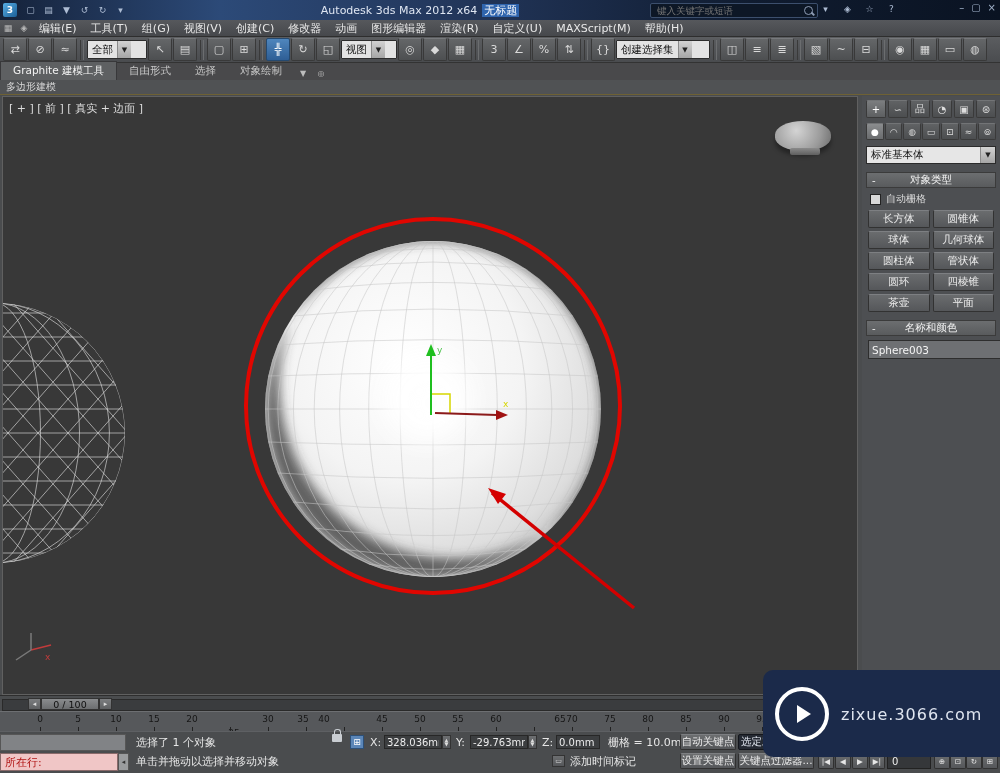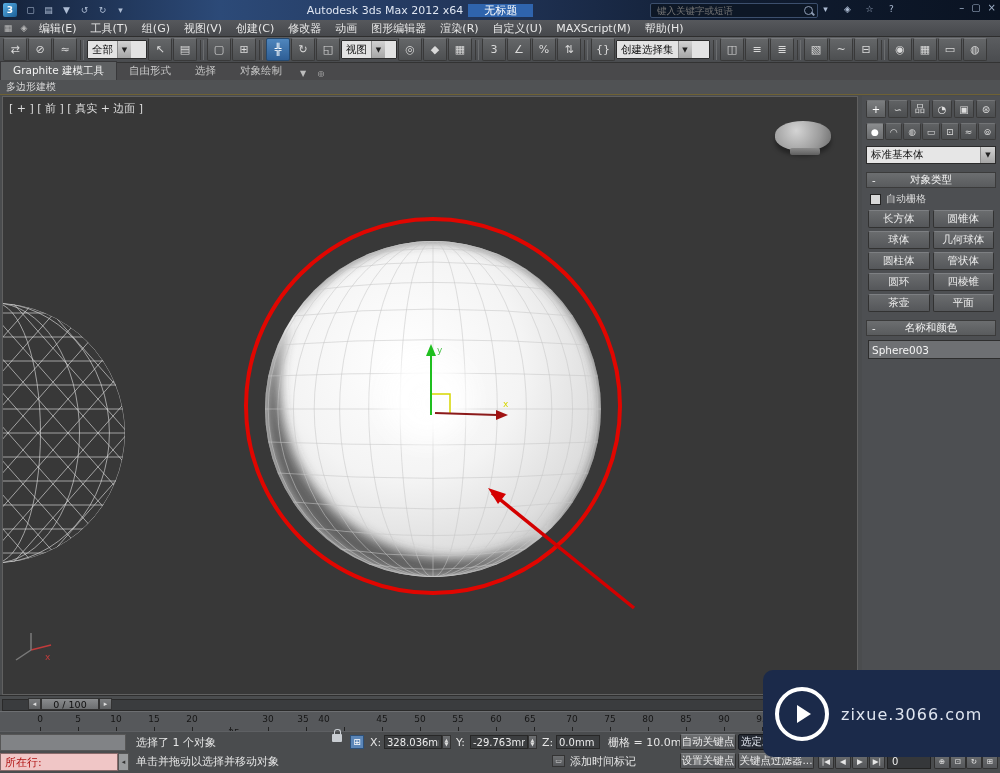--- a/index.html
+++ b/index.html
@@ -7,21 +7,21 @@
        font-family:"DejaVu Sans","Liberation Sans",sans-serif;color:#e6e6e6;-webkit-user-select:none;}
   
   .titlebar{position:absolute;left:0;top:0;width:1000px;height:20px;
     background:linear-gradient(90deg,#15223a 0%,#2c4a78 22%,#23375c 45%,#101c30 75%,#0a1322 100%);
     display:flex;align-items:center;font-size:11px;color:#dfe6f2;}
   .app-logo{width:14px;height:14px;margin-left:3px;border-radius:2px;font-size:9px;font-weight:bold;color:#fff;
     background:linear-gradient(135deg,#58b0e8,#1b5e96);display:flex;align-items:center;justify-content:center;}
   .qat{display:flex;gap:3px;margin-left:6px;}
   .tico{width:15px;height:14px;display:flex;align-items:center;justify-content:center;color:#aebdd4;font-size:9px;}
   .tb-title{position:absolute;left:250px;width:340px;text-align:center;white-space:nowrap;}
-  .tb-title .doc{background:#2f64ad;color:#fff;padding:0 16px;margin-left:5px;}
+  .tb-title .doc{background:#2f64ad;color:#fff;padding:0 2px;margin-left:5px;}
   .searchbox{position:absolute;left:650px;top:3px;width:158px;height:13px;background:#0d1726;
     border:1px solid #3c4f6d;border-radius:2px;display:flex;align-items:center;padding:0 4px;}
   .searchbox input{flex:1;background:transparent;border:none;outline:none;color:#8d9cb4;font-size:9.5px;
     font-family:"DejaVu Sans",sans-serif;}
   .mag{width:7px;height:7px;border:1.5px solid #8d9cb4;border-radius:50%;position:relative;flex:0 0 auto;}
   .mag::after{content:"";position:absolute;left:6px;top:6px;width:4px;height:1.5px;background:#8d9cb4;transform:rotate(45deg);}
   .title-icos{position:absolute;left:818px;top:2px;display:flex;gap:7px;}
   .winctl{position:absolute;right:4px;top:2px;display:flex;gap:7px;color:#9fb0c8;font-size:10px;}
   
   .menubar{position:absolute;left:0;top:20px;width:1000px;height:16px;
@@ -470,21 +470,21 @@
       <span class="rtick" style="left: 324px;">40</span>
       <span class="rline" style="left: 344px;"></span>
       <span class="rtick" style="left: 382px;">45</span>
       <span class="rline" style="left: 382px;"></span>
       <span class="rtick" style="left: 420px;">50</span>
       <span class="rline" style="left: 420px;"></span>
       <span class="rtick" style="left: 458px;">55</span>
       <span class="rline" style="left: 458px;"></span>
       <span class="rtick" style="left: 496px;">60</span>
       <span class="rline" style="left: 496px;"></span>
-      <span class="rtick" style="left: 530px;">65</span>
+      <span class="rtick" style="left: 560px;">65</span>
       <span class="rline" style="left: 534px;"></span>
       <span class="rtick" style="left: 572px;">70</span>
       <span class="rline" style="left: 572px;"></span>
       <span class="rtick" style="left: 610px;">75</span>
       <span class="rline" style="left: 610px;"></span>
       <span class="rtick" style="left: 648px;">80</span>
       <span class="rline" style="left: 648px;"></span>
       <span class="rtick" style="left: 686px;">85</span>
       <span class="rline" style="left: 686px;"></span>
       <span class="rtick" style="left: 724px;">90</span>

